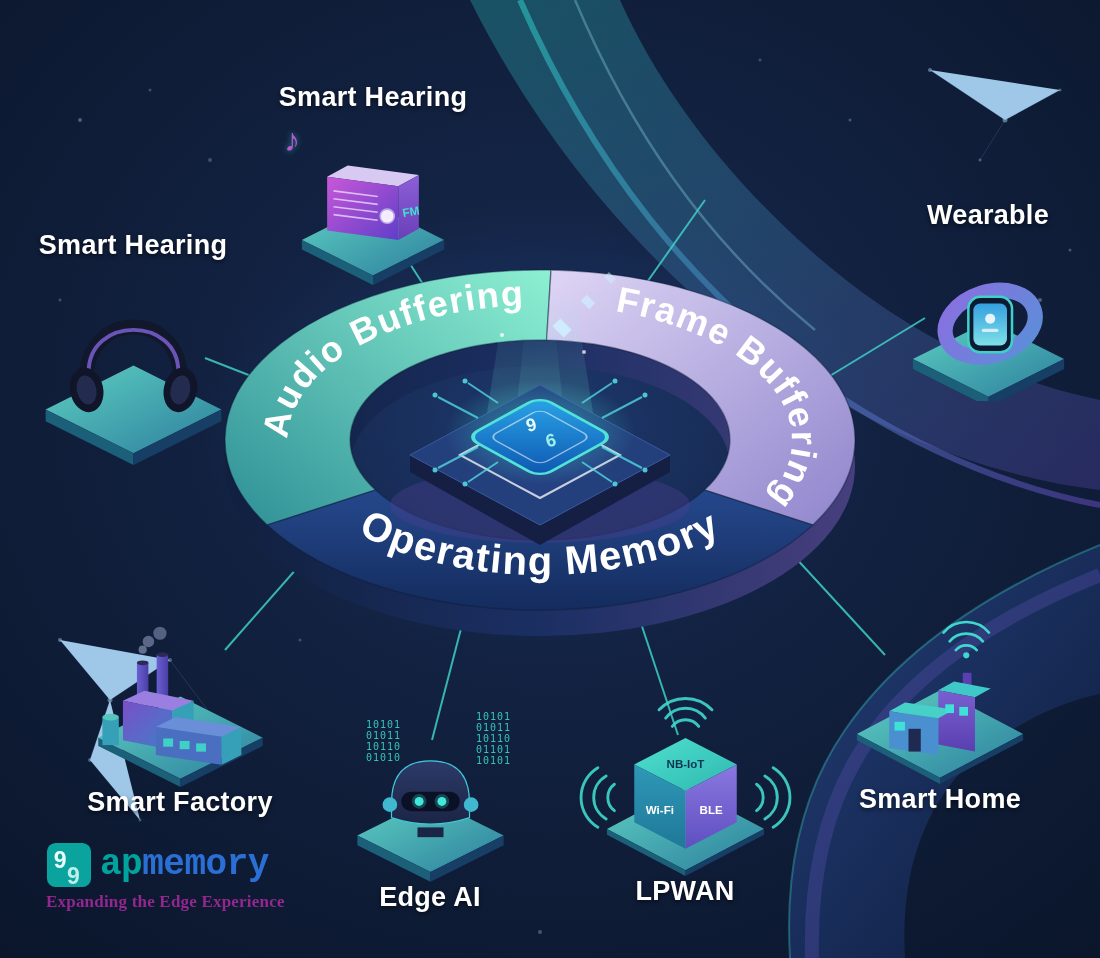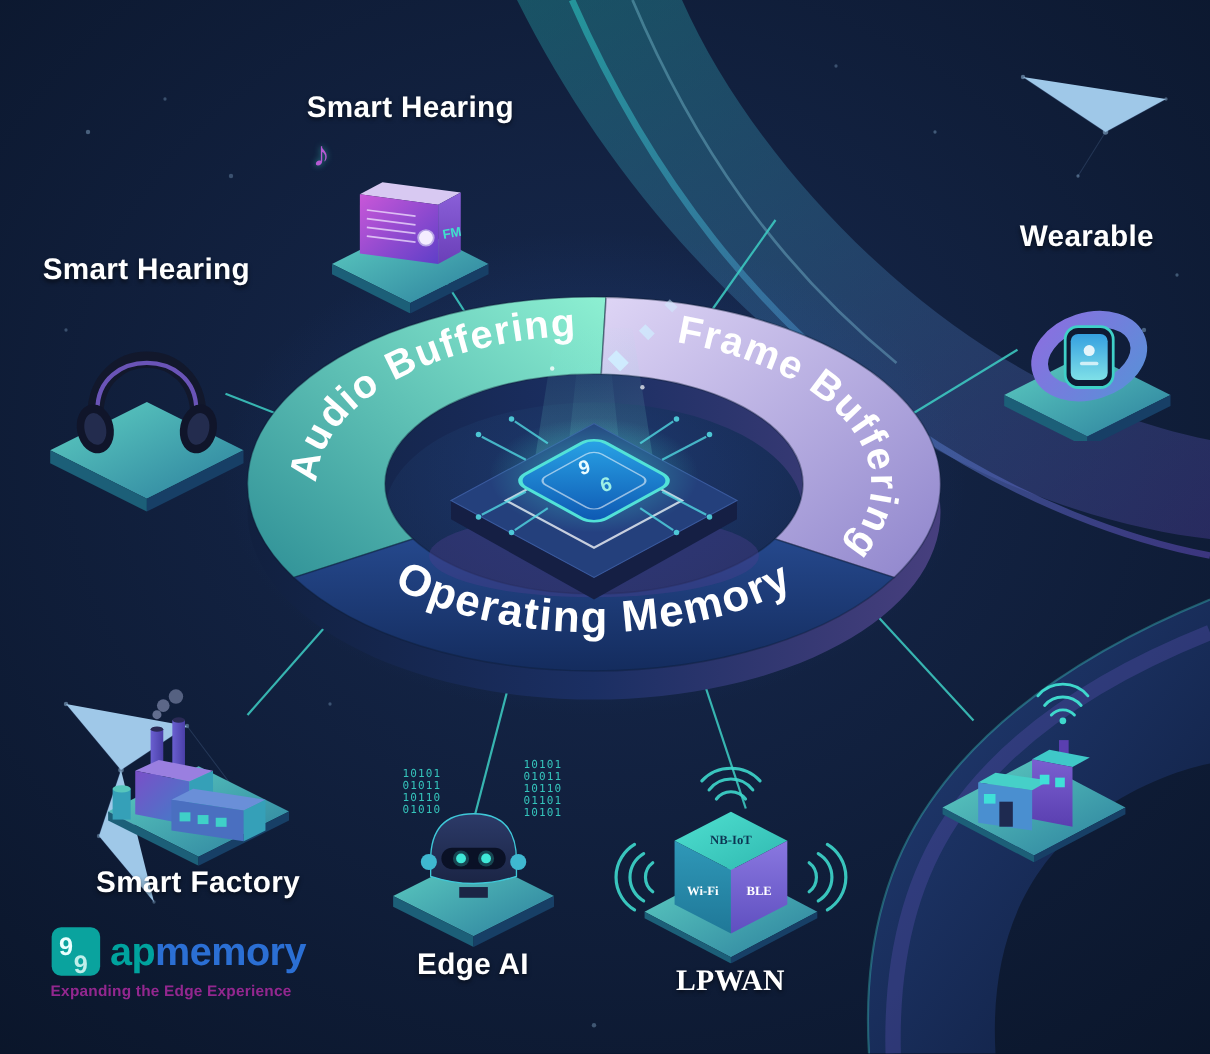--- a/index.html
+++ b/index.html
@@ -8,24 +8,24 @@
   .layer{position:absolute;left:0;top:0;width:1100px;height:958px;}
   .ring-text{font-family:"Liberation Sans",sans-serif;font-weight:bold;fill:#ffffff;letter-spacing:1.5px;}
   .device{position:absolute;text-align:center;z-index:6;}
   .device .label{font-weight:bold;color:#ffffff;font-size:27px;letter-spacing:.3px;
                  text-shadow:0 2px 4px rgba(0,0,0,.55);}
   .device svg{display:block;margin:2px auto 0;}
   .binary{position:absolute;color:#38d2c6;font-family:"DejaVu Sans Mono",monospace;
           font-size:10px;line-height:11px;white-space:pre-line;letter-spacing:1px;opacity:.92;}
   .logo{position:absolute;left:46px;top:842px;z-index:7;width:320px;}
   .logo-row{display:flex;align-items:center;gap:8px;}
-  .logo-text{font-size:36px;font-weight:bold;letter-spacing:-.5px;line-height:1;}
+  .logo-text{font-size:36px;font-weight:bold;letter-spacing:-.5px;line-height:1;font-family:Liberation Mono, monospace;}
   .logo-ap{color:#00a39e;}
   .logo-memory{color:#2b6fd4;}
-  .logo-tagline{margin-top:4px;font-size:14px;font-weight:bold;color:#93278f;letter-spacing:.2px;}
+  .logo-tagline{margin-top:4px;font-size:17px;font-weight:bold;color:#93278f;letter-spacing:.2px;font-family:Liberation Serif, serif;}
   .note-glyph{position:absolute;font-size:32px;color:#b65ad4;text-shadow:0 0 6px rgba(63,208,200,.7);z-index:7;}
 </style>
 </head>
 <body>
 
 <div class="stage">
 
   <svg class="layer" viewBox="0 0 1100 958" style="z-index:0">
     <defs>
       <radialGradient id="bgGrad" cx="0.5" cy="0.42" r="0.8">
@@ -335,21 +335,21 @@
       <g transform="translate(0,16)">
         <ellipse cx="112" cy="92" rx="55" ry="38" fill="none" stroke="url(#bandGrad)" stroke-width="18" transform="rotate(-18 112 92)"></ellipse>
         <rect x="86" y="60" width="52" height="66" rx="14" fill="#0e1a33" stroke="#3fd0c8" stroke-width="3"></rect>
         <rect x="92" y="68" width="40" height="50" rx="8" fill="url(#watchScreen)"></rect>
         <circle cx="112" cy="86" r="6" fill="#ffffff" opacity="0.85"></circle>
         <rect x="102" y="98" width="20" height="4" rx="2" fill="#ffffff" opacity="0.7"></rect>
       </g>
     </svg>
   </div>
 
-  <div class="device" style="left:330px;top:684px;width:200px;">
+  <div class="device" style="left:330px;top:705px;width:200px;">
     <div class="binary" style="left:36px;top:14px;">10101
 01011
 10110
 01010</div>
     <div class="binary" style="left:146px;top:6px;">10101
 01011
 10110
 01101
 10101</div>
     <svg width="195" height="175" viewBox="0 0 240 215">
@@ -362,21 +362,21 @@
       <circle cx="170" cy="120" r="9" fill="#3fb8d0"></circle>
       <rect x="84" y="104" width="72" height="24" rx="12" fill="#0a1126"></rect>
       <circle cx="106" cy="116" r="9" fill="#3fe8d8" opacity="0.25"></circle>
       <circle cx="134" cy="116" r="9" fill="#3fe8d8" opacity="0.25"></circle>
       <circle cx="106" cy="116" r="5.5" fill="#3fe8d8"></circle>
       <circle cx="134" cy="116" r="5.5" fill="#3fe8d8"></circle>
     </svg>
     <div class="label">Edge AI</div>
   </div>
 
-  <div class="device" style="left:554px;top:688px;width:220px;font-family:Liberation Serif, serif;">
+  <div class="device" style="left:575px;top:688px;width:220px;">
     <svg width="215" height="186" viewBox="0 0 260 225">
       <path d="M130,118 L225,168 L130,218 L35,168 Z" fill="url(#platTop)"></path>
       <path d="M35,168 L130,218 L130,225 L35,175 Z" fill="#1c5f78"></path>
       <path d="M225,168 L130,218 L130,225 L225,175 Z" fill="#173f66"></path>
       <g stroke="#3fd8cc" stroke-width="3.5" fill="none" stroke-linecap="round" opacity="0.9">
         <path d="M44,114 A20,20 0 0 0 44,146"></path>
         <path d="M34,104 A30,30 0 0 0 34,156"></path>
         <path d="M24,94  A42,42 0 0 0 24,166"></path>
         <path d="M216,114 A20,20 0 0 1 216,146"></path>
         <path d="M226,104 A30,30 0 0 1 226,156"></path>
@@ -409,20 +409,21 @@
       <rect x="146" y="98" width="10" height="20" fill="#5a3fb0"></rect>
       <polygon points="118,118 160,126 178,116 136,108" fill="#3fc8c8"></polygon>
       <polygon points="118,118 160,126 160,188 118,180" fill="url(#housePurple)"></polygon>
       <polygon points="62,142 118,150 136,140 80,132" fill="#46d0c8"></polygon>
       <polygon points="62,142 118,150 118,192 62,184" fill="#4a8fd0"></polygon>
       <rect x="84" y="162" width="14" height="26" fill="#1e2a50"></rect>
       <rect x="68" y="154" width="12" height="10" fill="#3fe0d8"></rect>
       <rect x="126" y="134" width="10" height="10" fill="#3fe0d8"></rect>
       <rect x="142" y="137" width="10" height="10" fill="#3fe0d8"></rect>
     </svg>
+    <div class="label">Smart Home</div>
   </div>
 
   <div class="logo">
     <div class="logo-row">
       <svg width="46" height="46" viewBox="0 0 48 48">
         <rect x="1" y="1" width="46" height="46" rx="9" fill="#0aa39e"></rect>
         <text x="8" y="27" font-size="24" font-weight="bold" fill="#eafffe" font-family="Liberation Sans, sans-serif">9</text>
         <text x="22" y="44" font-size="24" font-weight="bold" fill="#bfeeea" font-family="Liberation Sans, sans-serif">9</text>
       </svg>
       <div class="logo-text"><span class="logo-ap">ap</span><span class="logo-memory">memory</span></div>

